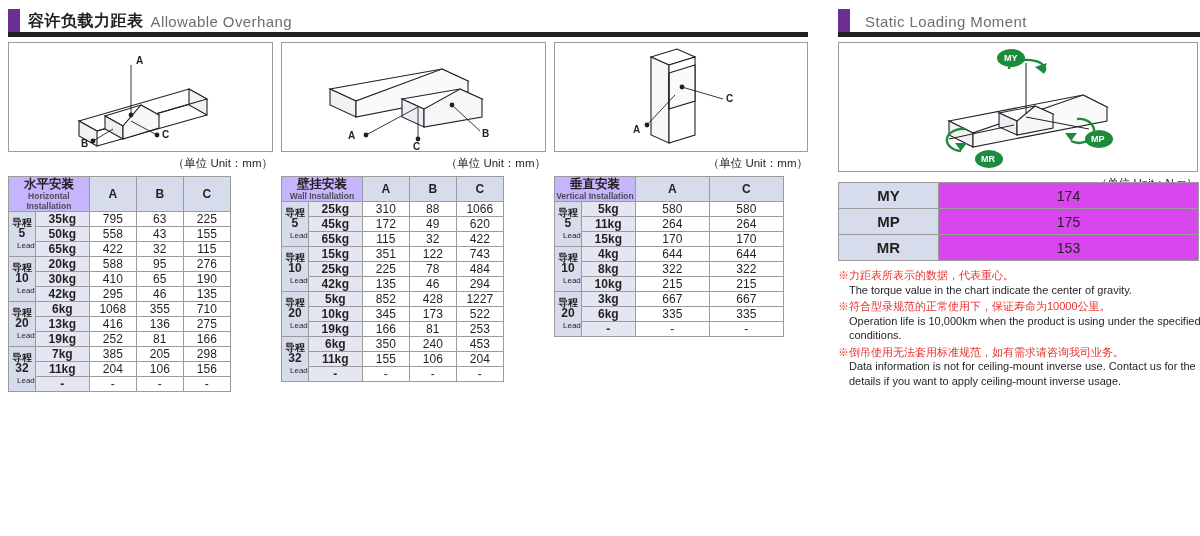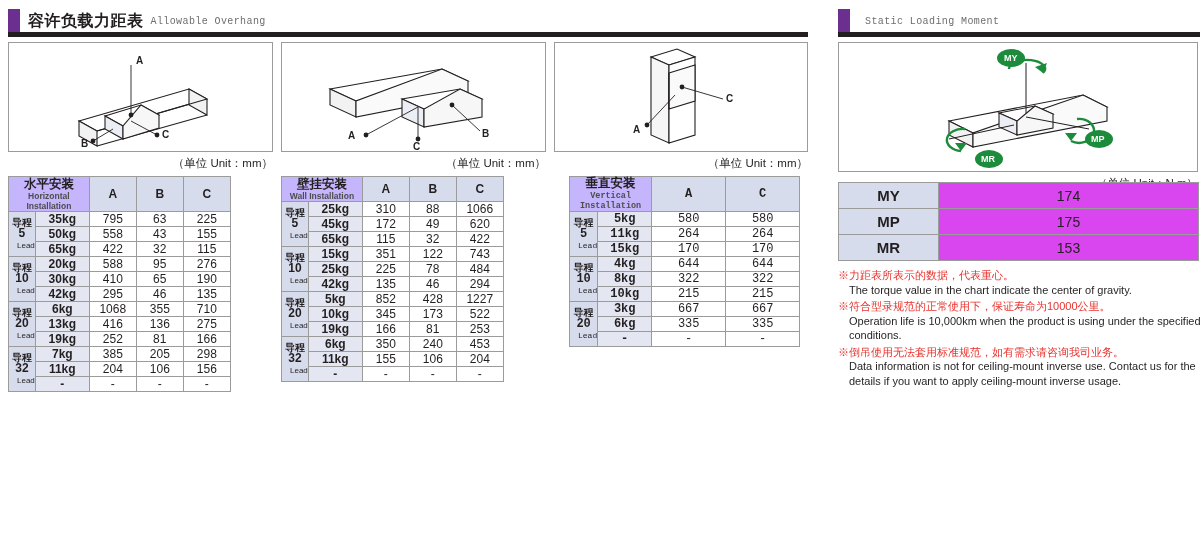--- a/index.html
+++ b/index.html
@@ -19,21 +19,21 @@
     position:absolute; height:30px;
     display:flex; align-items:center;
   }
   .sec-bar-left {
     width:12px; height:24px; background:#6b2f8f; margin-right:8px;
   }
   .sec-title-cn {
     font-size:16px; font-weight:bold; letter-spacing:0.5px; color:#231f20;
   }
   .sec-title-en {
-    font-size:10px; color:#6d6e71; margin-left:7px; letter-spacing:0.4px;font-family:Liberation Mono, monospace;
+    font-size:15px; color:#6d6e71; margin-left:7px; letter-spacing:0.4px;
   }
   .sec-rule {
     position:absolute; height:5px; background:#231f20;
   }
 
   #hdr-left { left:8px; top:6px; width:800px; }
   #rule-left { left:8px; top:32px; width:800px; }
   #hdr-right { left:838px; top:6px; width:360px; }
   #rule-right { left:838px; top:32px; width:362px; }
 
@@ -77,21 +77,21 @@
   }
   .lead-cell .num { font-size:12px; }
   .lead-cell .en { font-size:8px; font-weight:normal;padding-left:8px; }
   .load-cell {
     background:#e4e6f2; font-weight:bold; font-size:12px; width:54px;
   }
   .val-cell { background:#ffffff; width:46px; }
 
   #tbl1 { left:8px;  top:176px; }
   #tbl2 { left:281px;top:176px; }
-  #tbl3 { left:569px;top:176px;font-family:Liberation Mono, monospace; }
+  #tbl3 { left:554px;top:176px; }
   #tbl4 { left:838px;top:182px; }
 
   #tbl1 .val-cell, #tbl2 .val-cell { width:47px; }
   #tbl3 .val-cell { width:74px; }
 
   
   #tbl4 td { height:26px; font-size:13px; }
   #tbl4 .m-label { background:#d7dced; font-weight:bold; width:100px; font-size:15px;}
   #tbl4 .m-val { background:#d946ef; width:260px; font-size:14px; }
 

